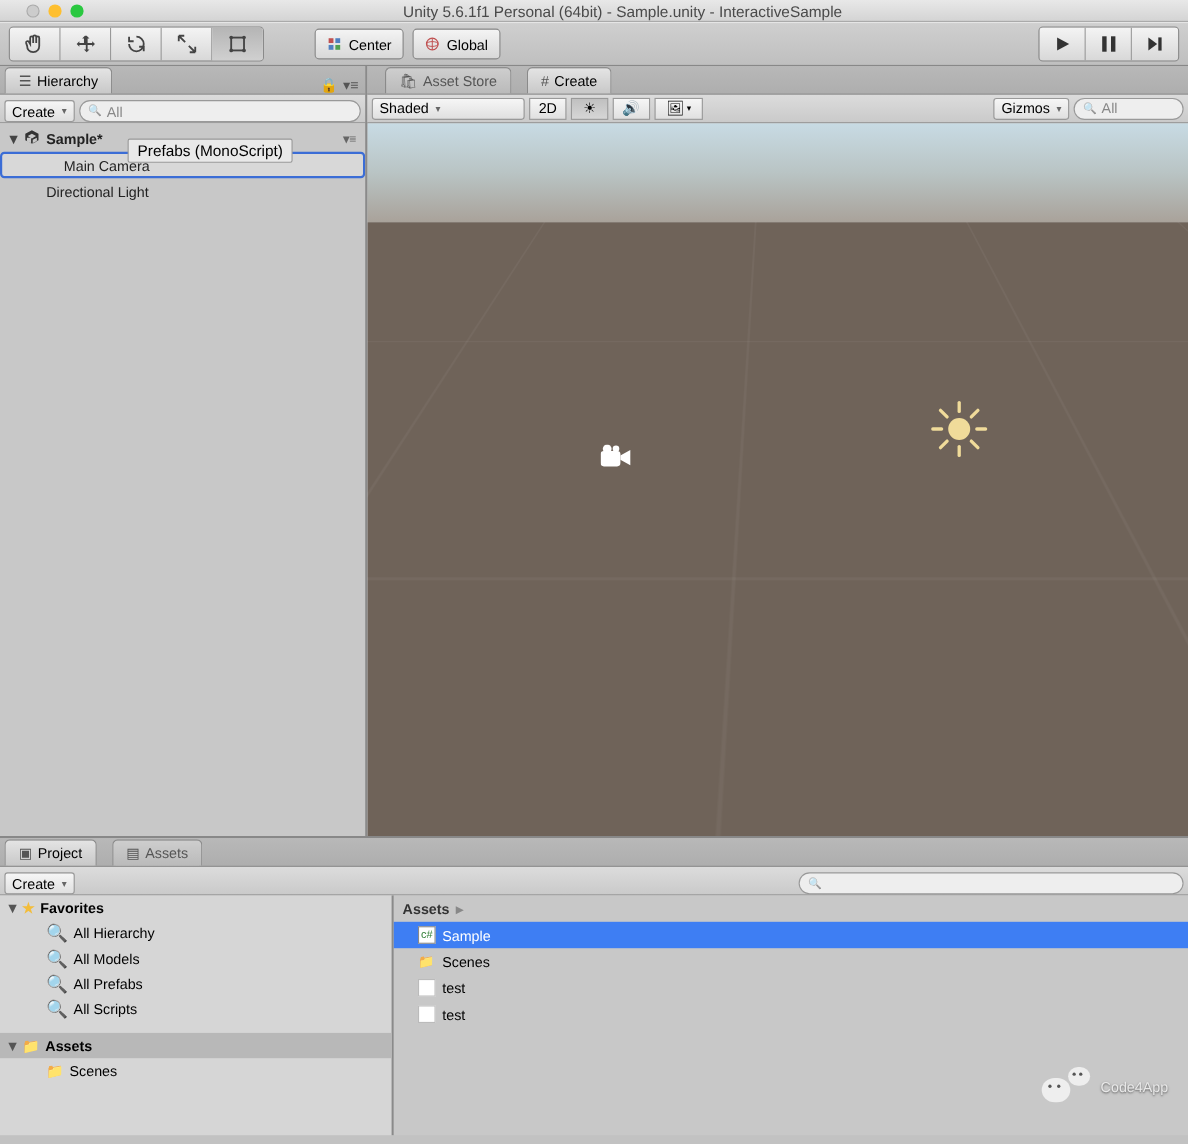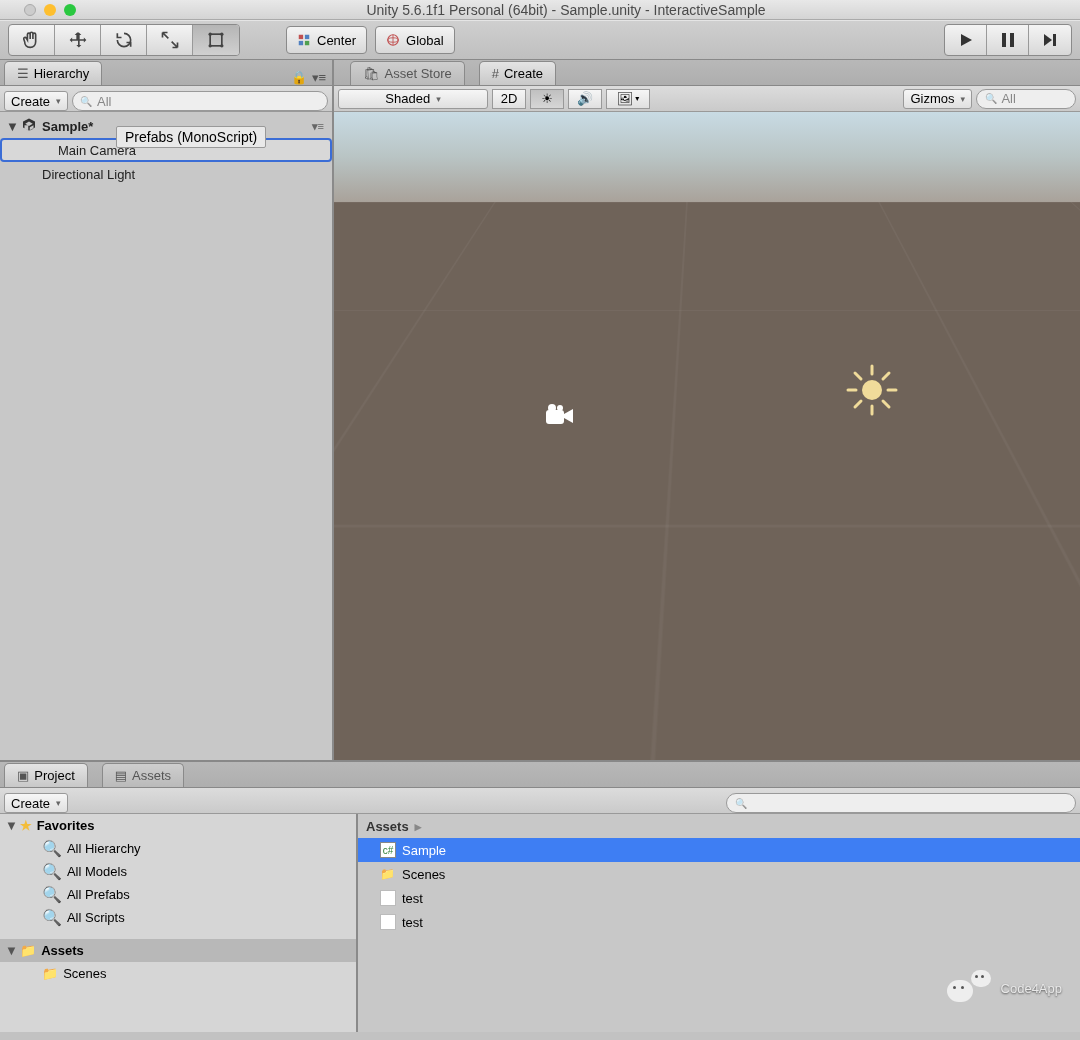--- a/index.html
+++ b/index.html
@@ -37,21 +37,21 @@
 .trow { height:24px; display:flex; align-items:center; padding-left:6px; gap:4px; font-size:15px; color:#222; cursor:pointer; }
 .trow .arr{width:10px; color:#444;}
 .trow.bold{font-weight:bold;}
 .trow.sel{border:2px solid #3b6dd6; border-radius:4px; background:#d8d8d8;}
 .tooltip{position:absolute; top:14px; left:116px; background:#e9e9e9; border:1px solid #999; padding:2px 8px; font-size:14px; border-radius:2px; z-index:5;}
 .unity-ico{width:18px;height:18px;display:inline-flex;align-items:center;justify-content:center;}
 
 .scene { flex:1; display:flex; flex-direction:column; }
 .stabrow{background:linear-gradient(#b8b8b8,#aeaeae);}
 .sbar { height:26px; display:flex; align-items:center; background:linear-gradient(#dcdcdc,#cacaca); border-bottom:1px solid #999; padding:0 4px; gap:4px; }
-.sbar .drop.shaded{width:150px; justify-content:center;}
+.sbar .drop.shaded{width:139px; justify-content:flex-start;}
 .sbar .sq{width:34px; height:20px; border:1px solid #999; display:flex; align-items:center; justify-content:center; background:linear-gradient(#f6f6f6,#e0e0e0); font-size:12px; cursor:pointer;}
 .sbar .sq.active{background:linear-gradient(#c0c0c0,#d6d6d6);}
 .sbar .spacer{flex:1;}
 .viewport { flex:1; position:relative; overflow:hidden; }
 .sky{height:90px; background:linear-gradient(#c8dbe4,#b9c4c4,#a9a29a);}
 .ground{position:absolute; top:90px; bottom:0; left:0; right:0; background:#6f6359;}
 .ground::before{content:""; position:absolute; inset:0; background-image:
   linear-gradient(rgba(255,255,255,.04) 1px, transparent 1px),
   linear-gradient(90deg, rgba(255,255,255,.04) 1px, transparent 1px);
   background-size:120px 120px; transform:perspective(700px) rotateX(65deg) scale(1.6); transform-origin:top center;}

